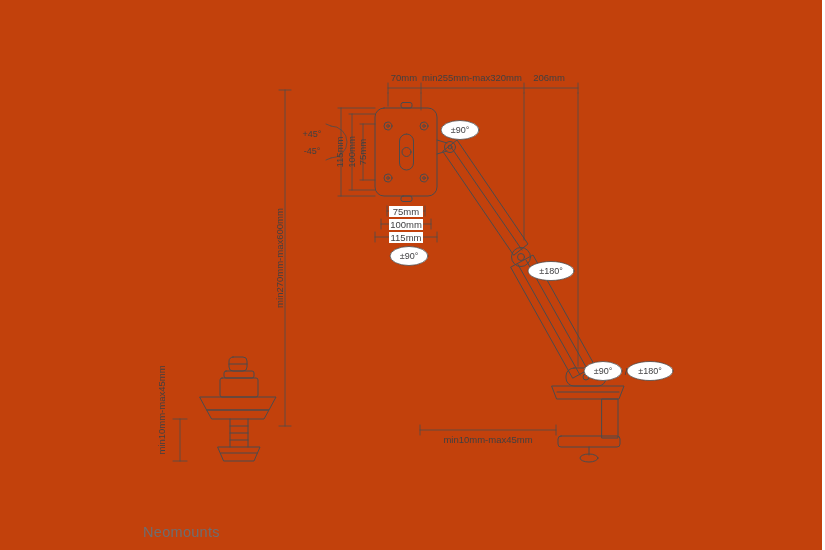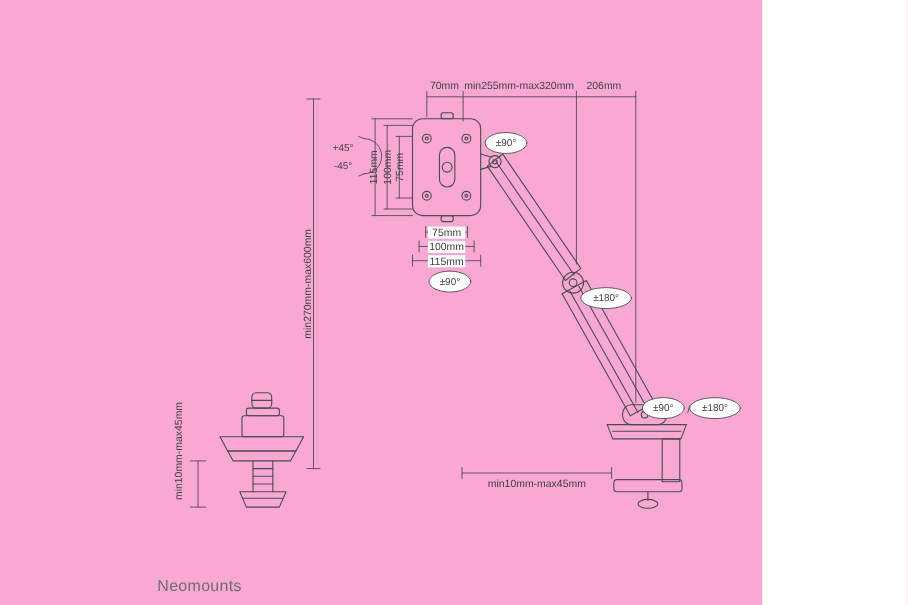--- a/index.html
+++ b/index.html
@@ -1,16 +1,16 @@
 <!DOCTYPE html>
 <html><head>
 <meta charset="utf-8">
 <style>
   html,body{margin:0;padding:0;background:#fff;}
-  .canvas{position:relative;width:693px;height:550px;background:#f9a8d4;overflow:hidden;}
+  .canvas{position:relative;width:822px;height:550px;background:#c2410c;overflow:hidden;}
   svg{display:block;}
   svg text{font-family:"Liberation Sans","DejaVu Sans",sans-serif;font-size:9.5px;fill:#414042;}
   svg text.rot{font-size:9px;}
   svg text.brand{font-size:14.5px;fill:#6d6e71;letter-spacing:.3px;font-weight:500;}
   .lines{stroke:#4b4b4d;stroke-width:1;fill:none;stroke-linecap:round;stroke-linejoin:round;}
   .thin{stroke-width:.8;}
   .whitefill{fill:#ffffff;}
 </style>
 </head>
 <body>

